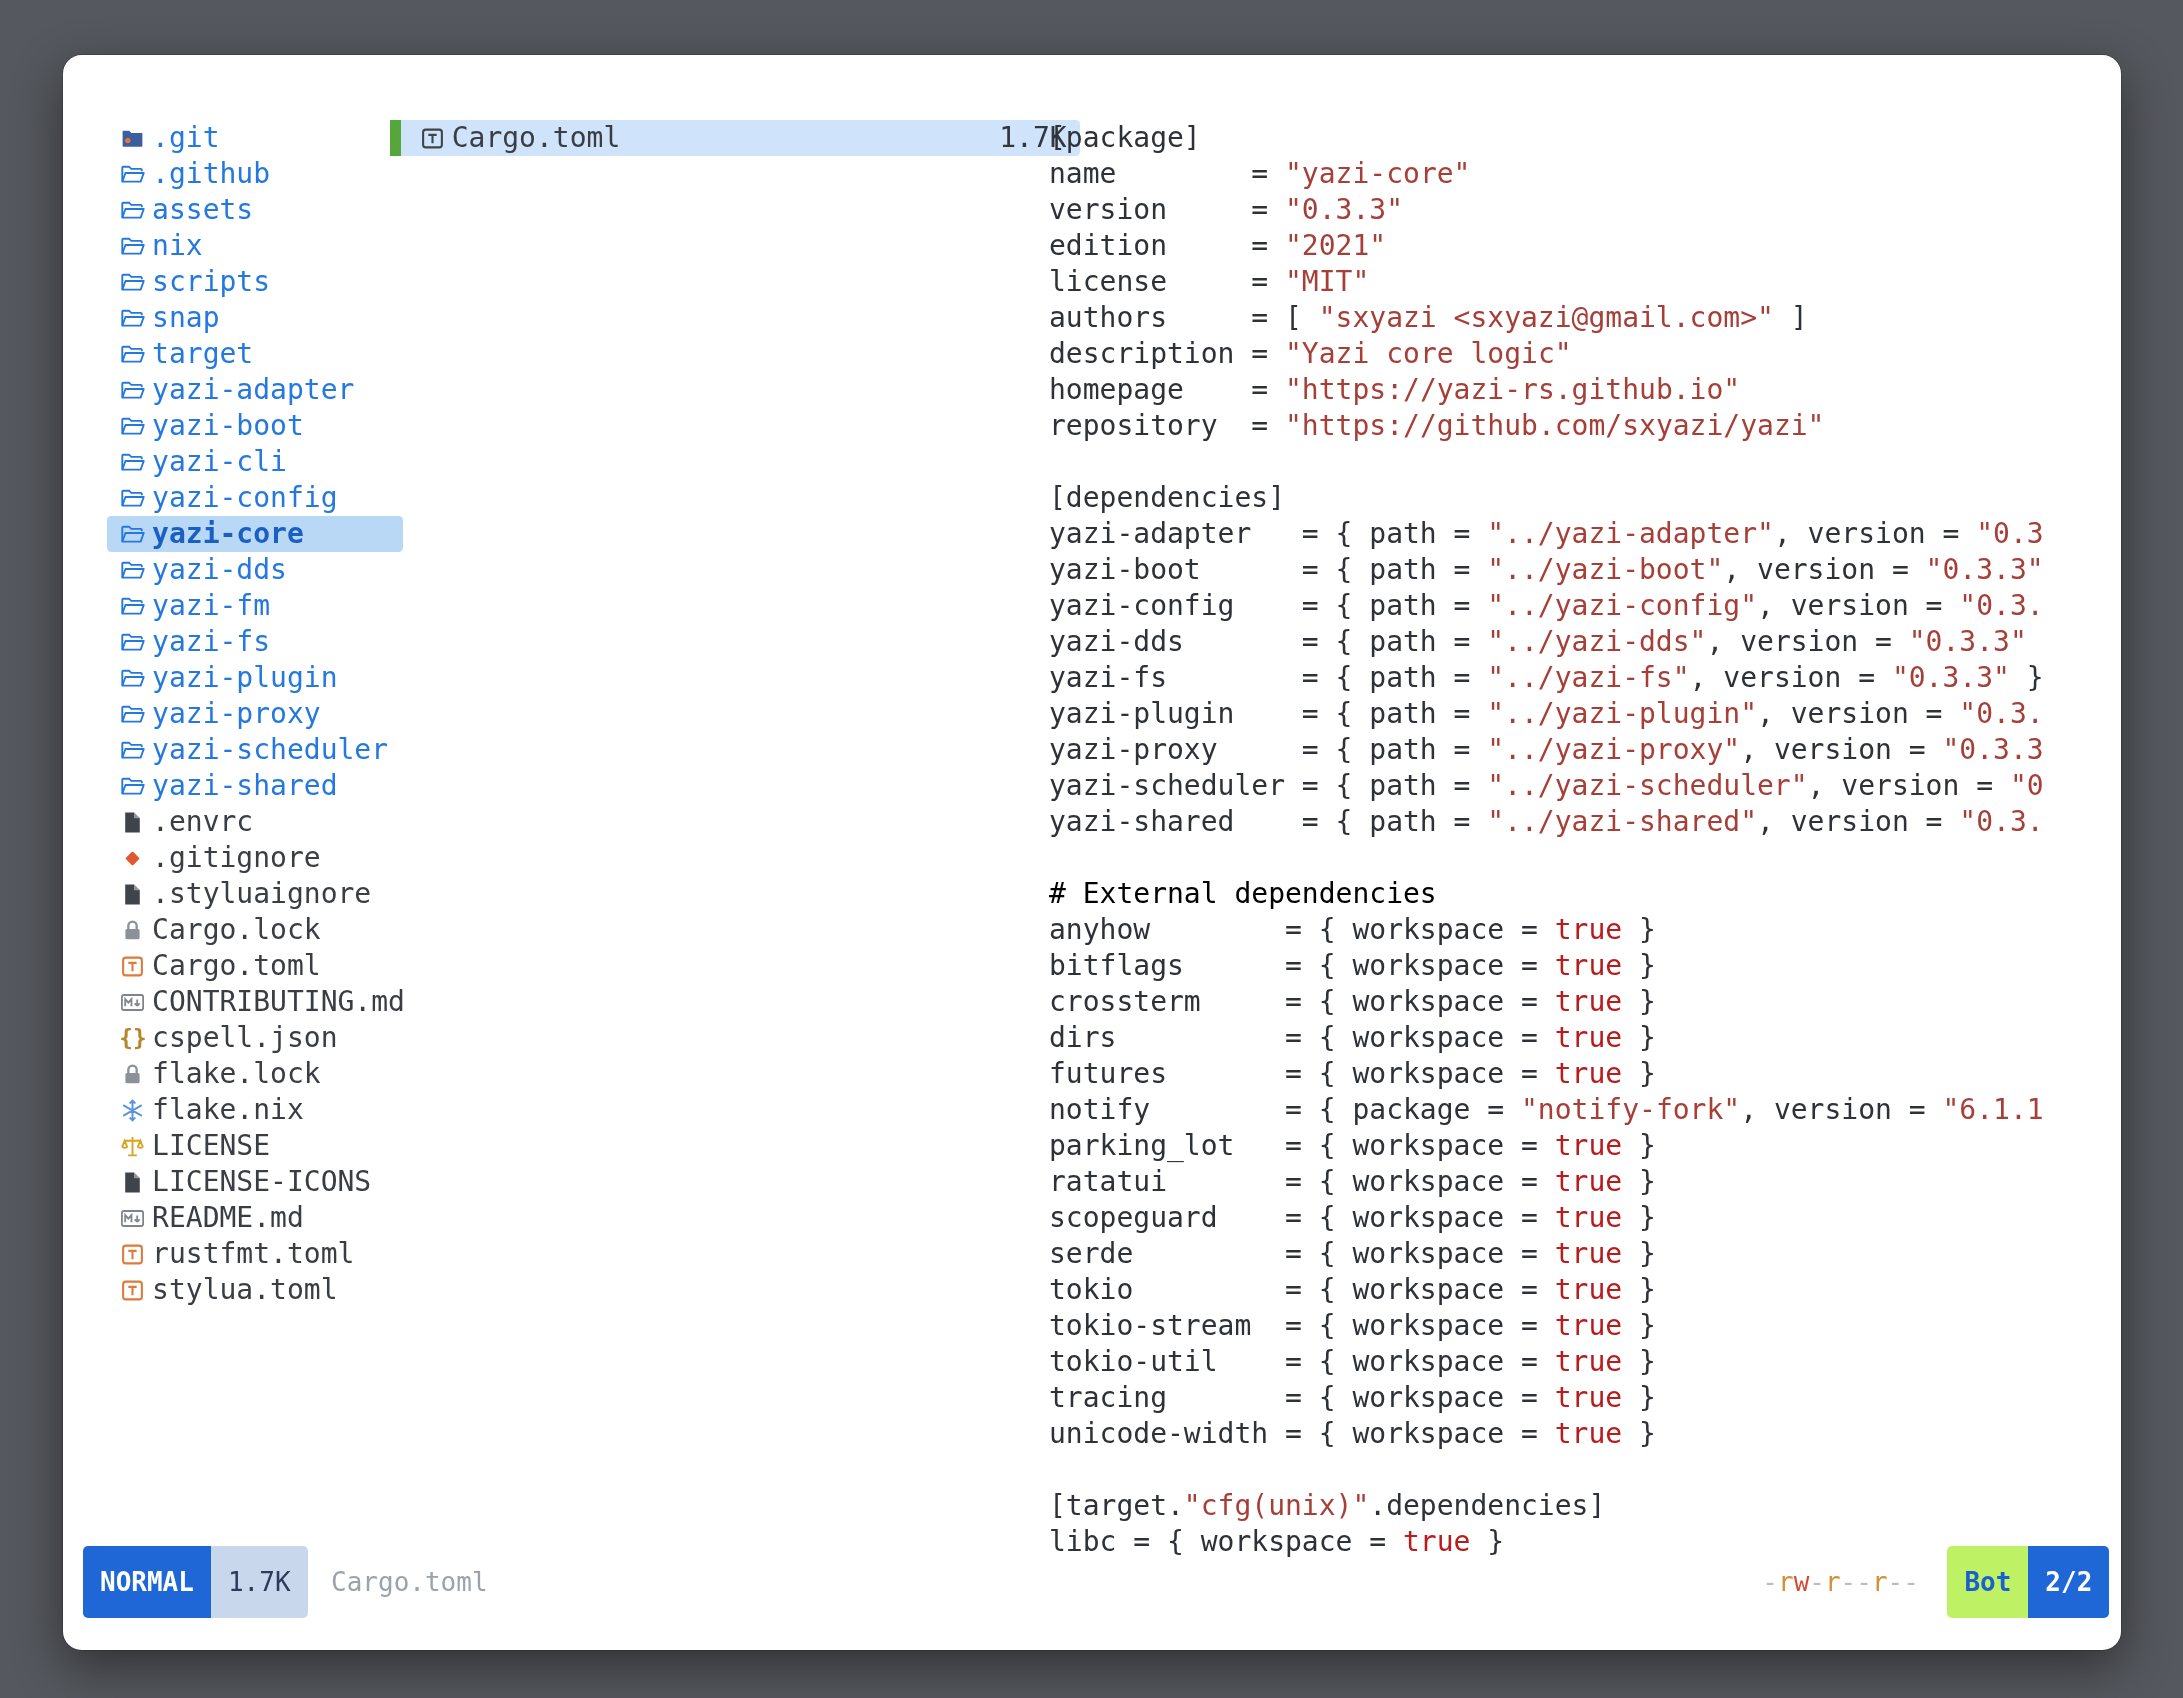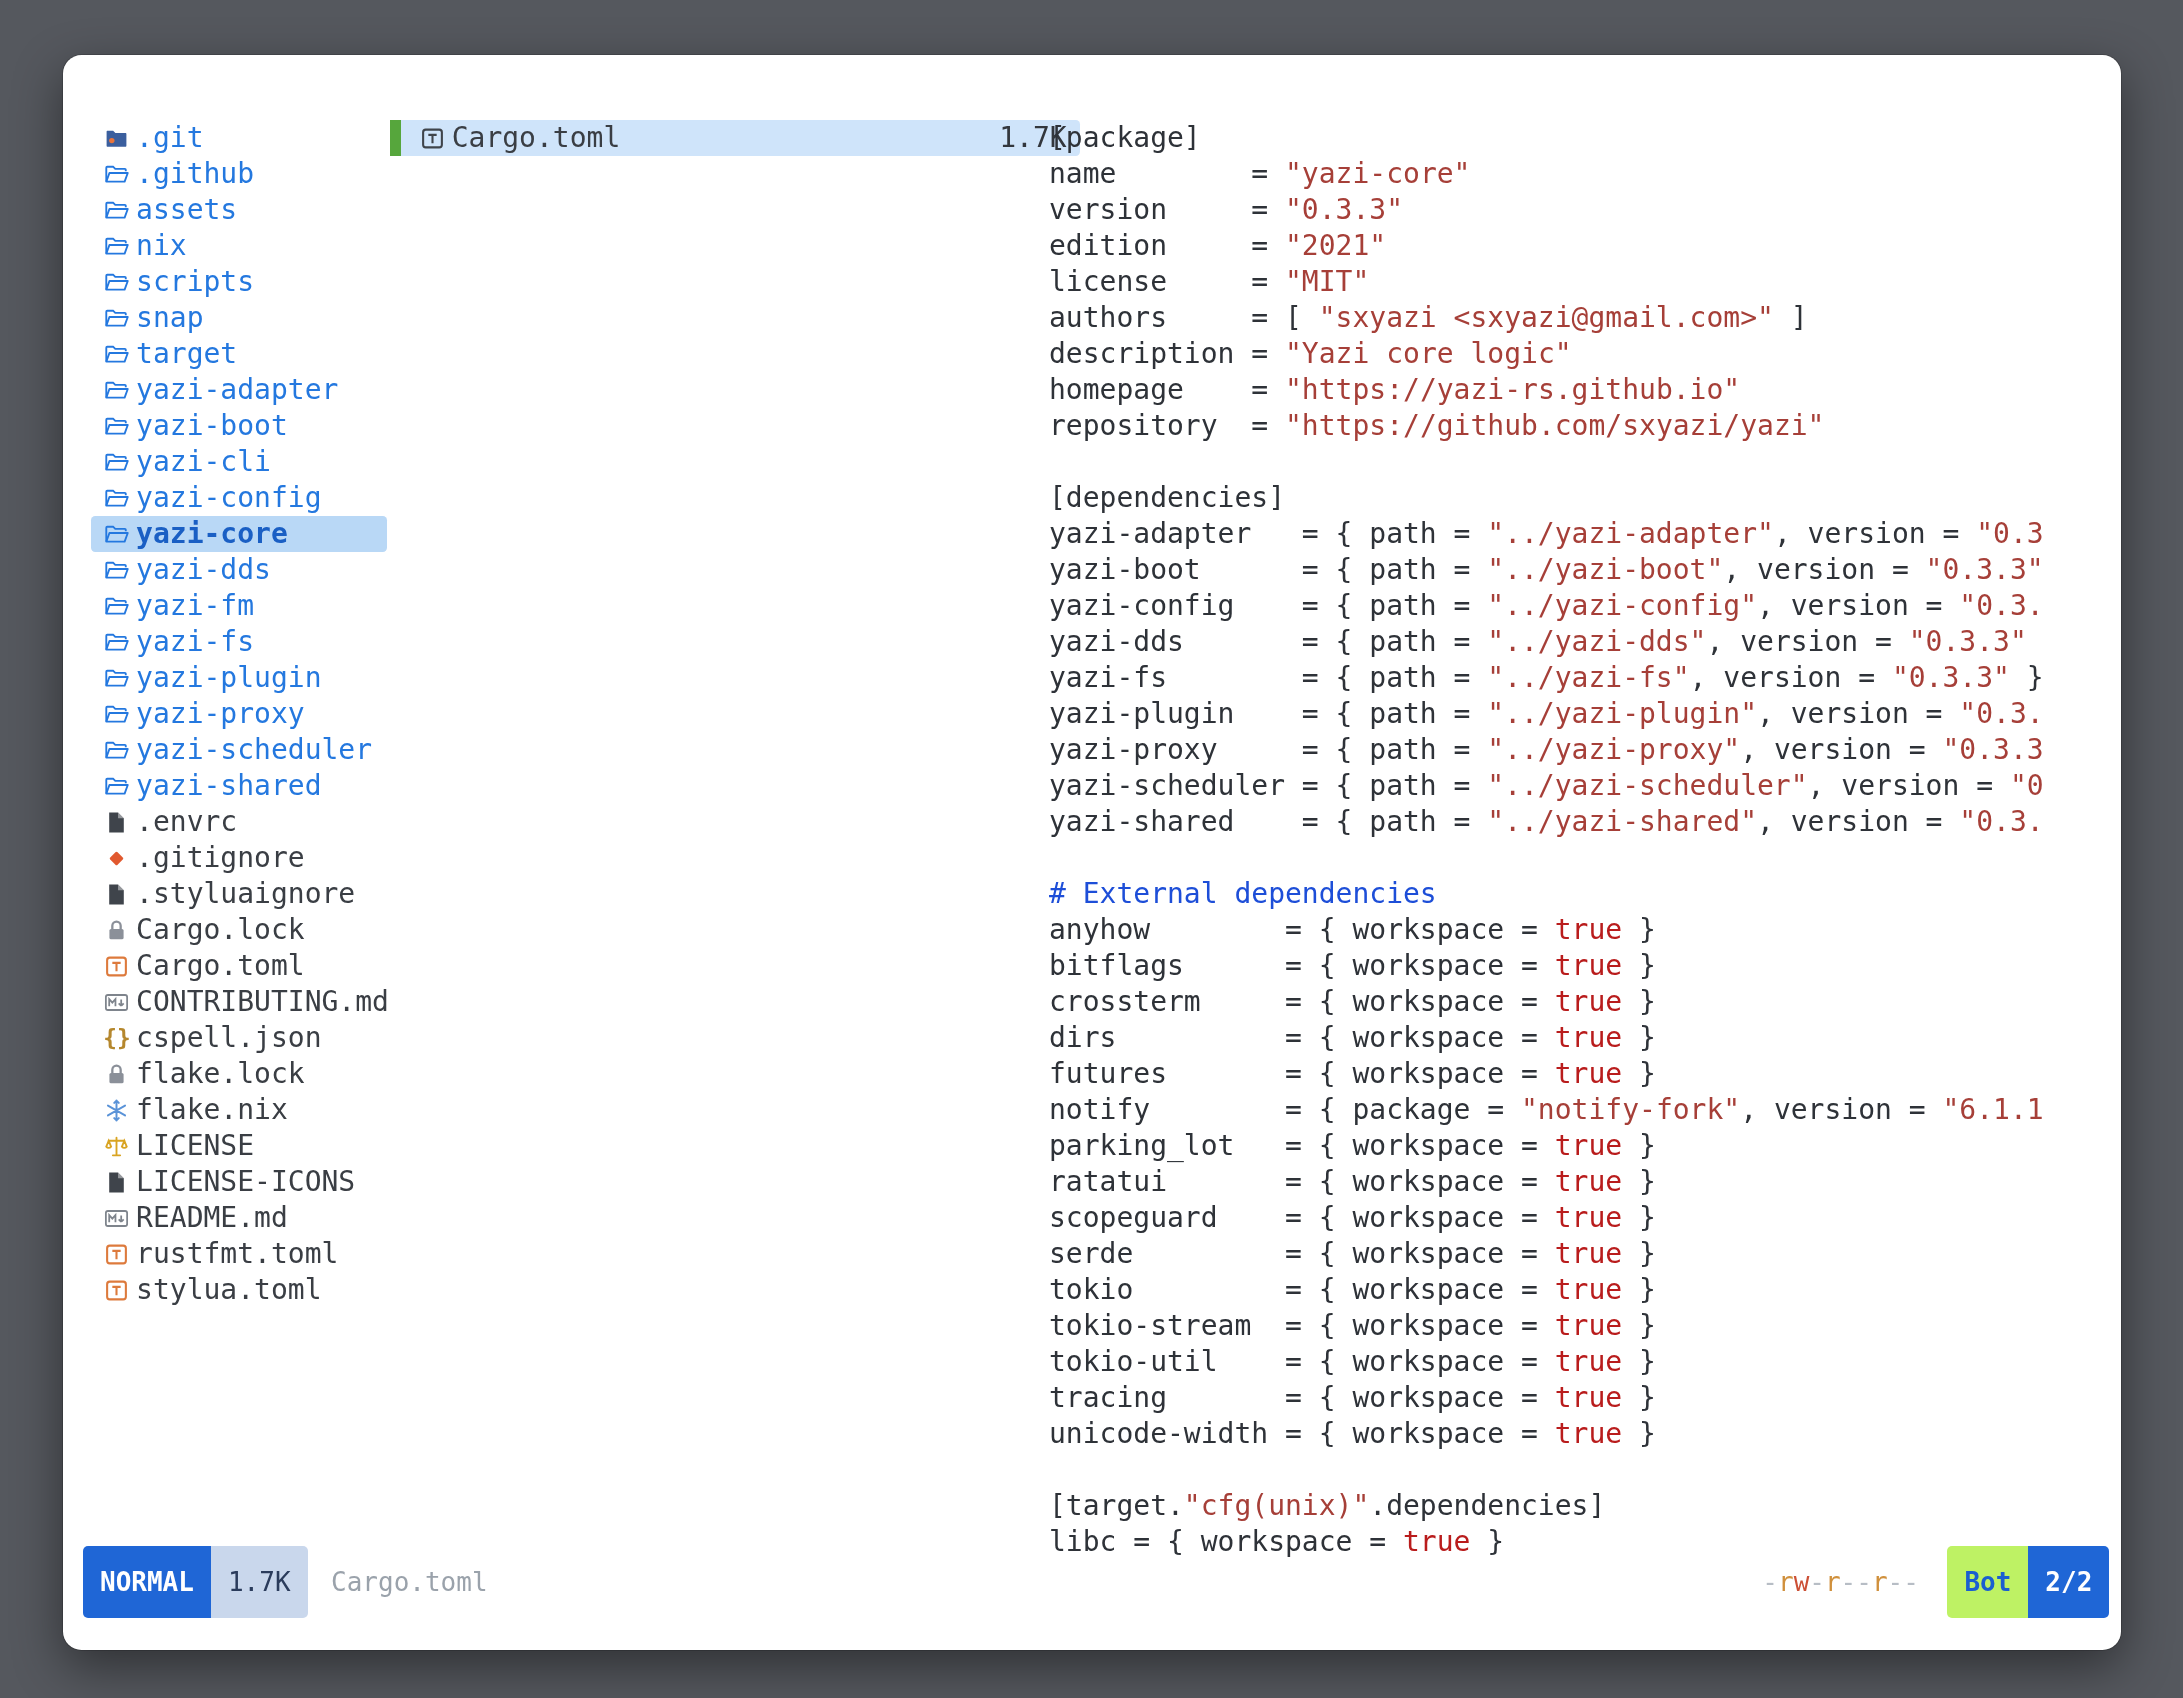--- a/index.html
+++ b/index.html
@@ -8,21 +8,21 @@
     background:#55585e;
     font-family:"DejaVu Sans Mono","Liberation Mono",monospace;
     position:relative;overflow:hidden;
   }
   .window{
     position:absolute;left:63px;top:55px;width:2058px;height:1595px;
     background:#ffffff;border-radius:18.5px;
     box-shadow:0 17px 50px rgba(0,0,0,.45), 0 0 0 0.8px rgba(0,0,0,.2);
   }
   .pane{position:absolute;top:65px;font-size:28px;line-height:36px;color:#3a3e44}
-  .parent-pane{left:28px;width:296px}
+  .parent-pane{left:44px;width:296px}
   .current-pane{left:327px;width:690px}
   .preview-pane{left:986px;width:994px;overflow:hidden}
 
   .row{height:36px;display:flex;align-items:center;padding-left:13.4px;border-radius:4.2px;position:relative}
   .current-pane .row{padding-left:30px}
   .parent-pane .row.sel{background:#b9d8f6}
   .current-pane .row.sel{background:#cfe4fa;border-radius:0 4.2px 4.2px 0}
   .marker{position:absolute;left:0;top:0;bottom:0;width:11px;background:#56a63c}
   .icon{display:inline-flex;width:25px;height:25px;margin-right:6.7px;align-items:center;justify-content:center;flex:0 0 auto}
   .icon svg{width:100%;height:100%;display:block}
@@ -30,21 +30,21 @@
   .label{white-space:pre}
   .label.dir{color:#2478df}
   .label.file{color:#3a3e44}
   .parent-pane .row.sel .label.dir{color:#1a5fc4;font-weight:bold}
   .size{margin-left:auto;padding-right:13.4px;color:#33373d}
 
   .pline{height:36px;line-height:36px;white-space:pre;font-size:28px}
   .fg{color:#2e3238}
   .str{color:#a63f38}
   .bool{color:#b91c1c}
-  .com{color:#1d4ed8}
+  .com{color:#000000}
 
   .status-bar{
     position:absolute;left:0;right:0;top:1509px;height:36px;
     display:flex;align-items:center;font-size:26px;line-height:36px;
   }
   .badge{height:48px;display:flex;align-items:center;padding:12px 17px}
   .badge.mode{background:#1f66d6;color:#ffffff;font-weight:bold;margin-left:20px;border-radius:5px 0 0 5px}
   .badge.size-badge{background:#c9d7ec;color:#2b3c5c;border-radius:0 5px 5px 0}
   .filename{color:#9aa2ab;margin-left:23.5px}
   .perms{margin-left:auto;white-space:pre}

